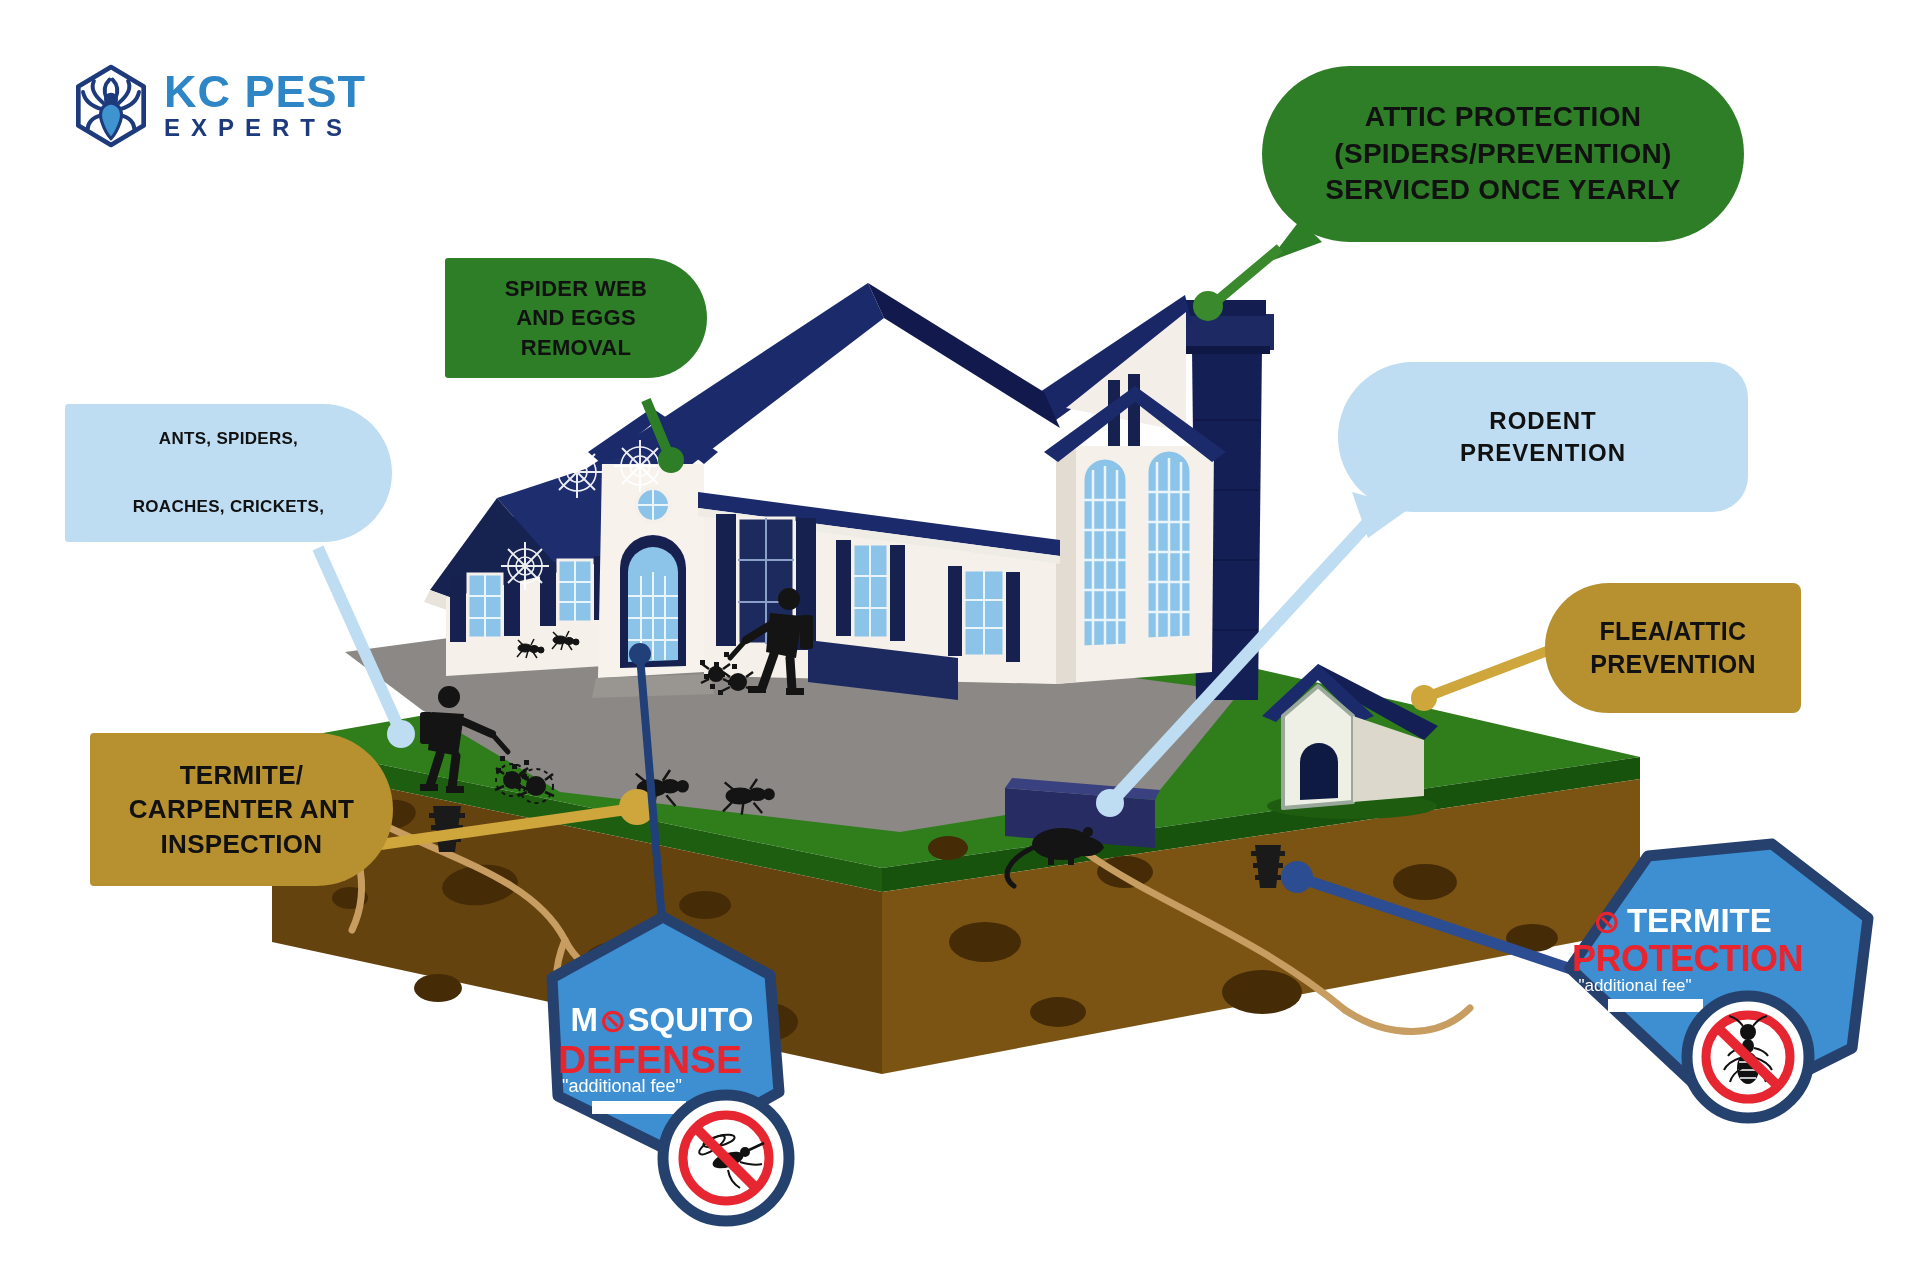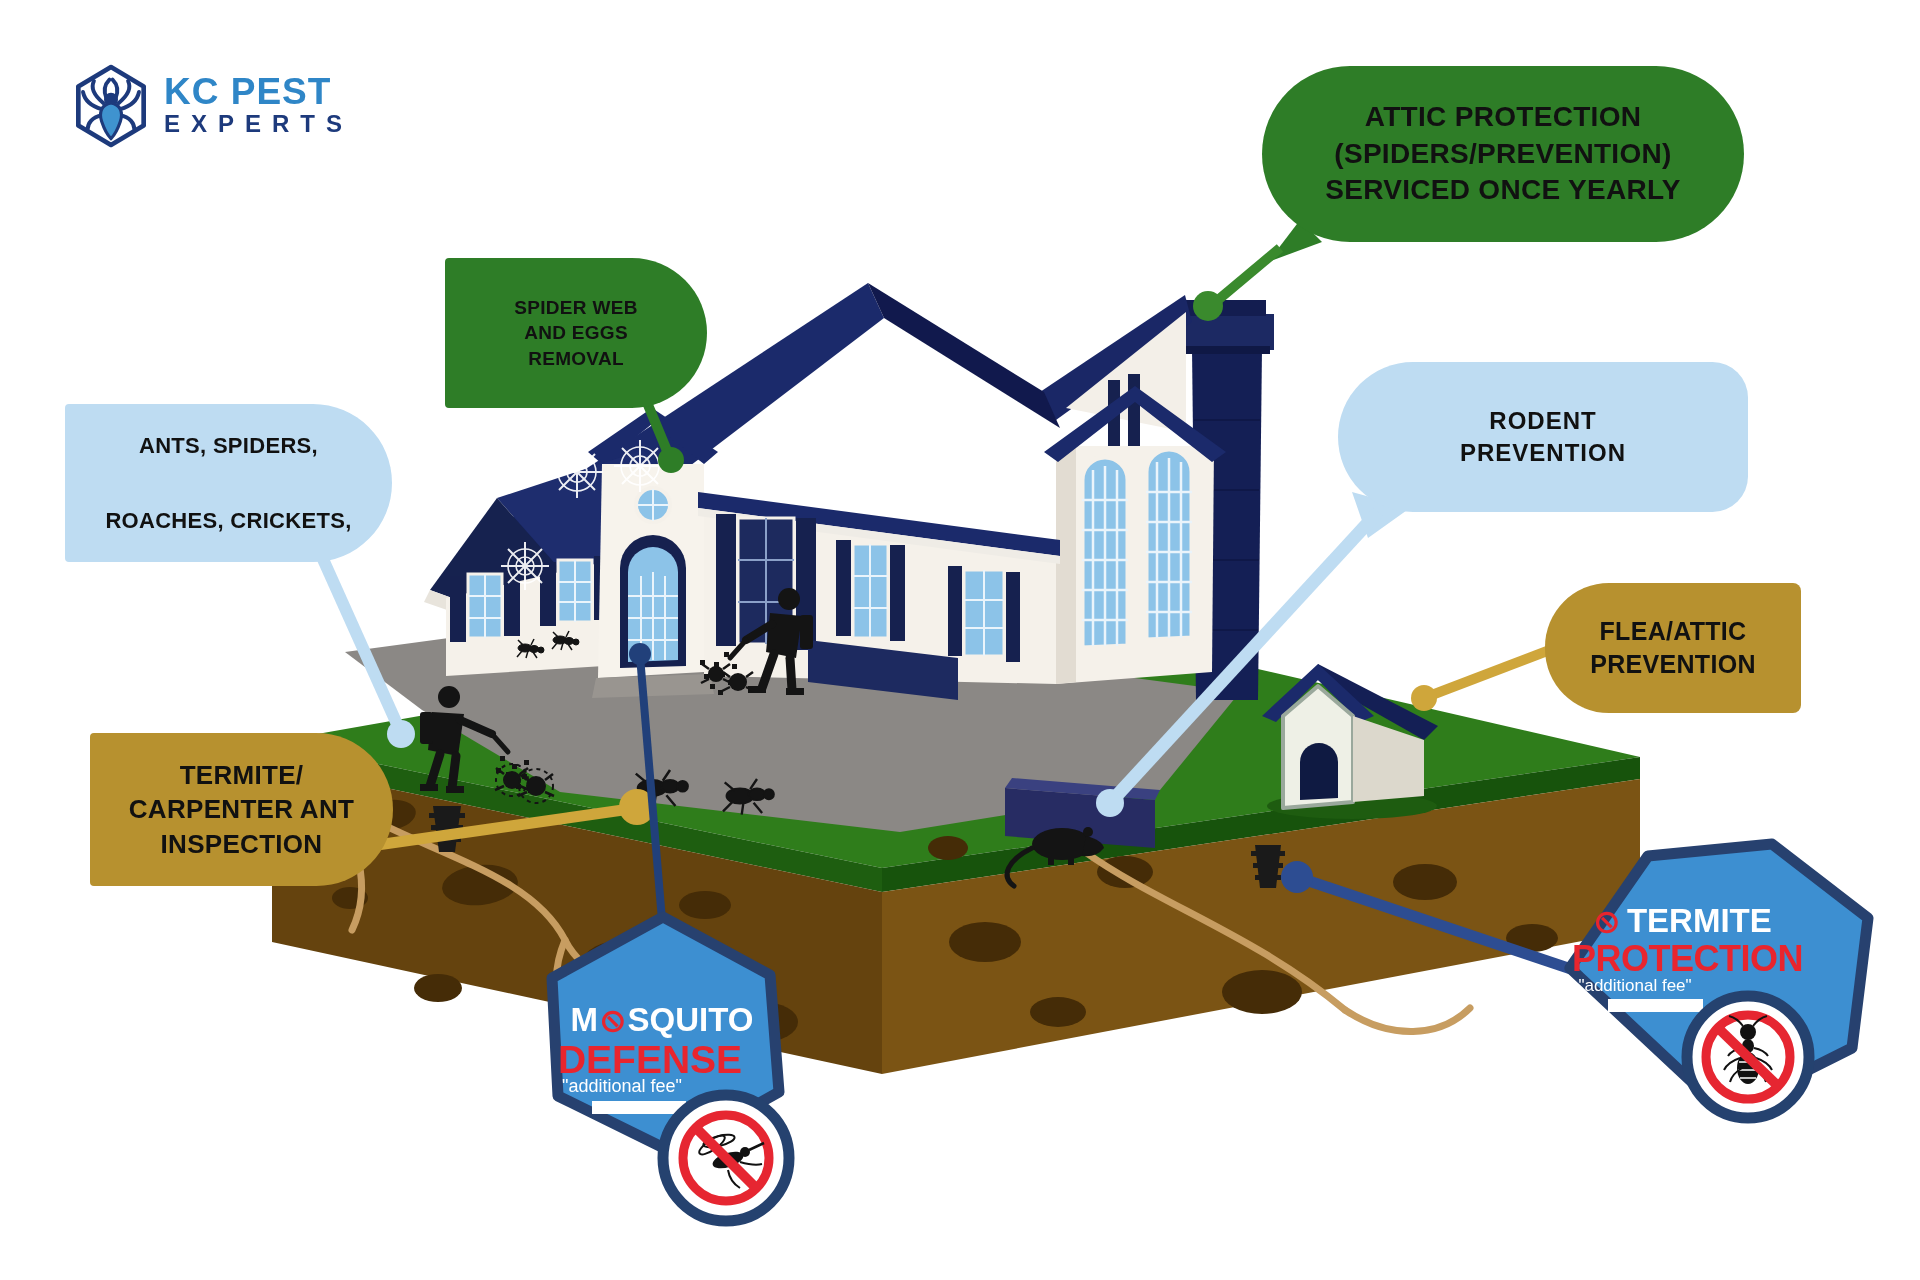--- a/index.html
+++ b/index.html
@@ -3,25 +3,25 @@
 <meta charset="utf-8">
 <style>
   html,body{margin:0;padding:0;background:#ffffff;}
   .canvas{position:relative;width:1920px;height:1280px;background:#fff;overflow:hidden;
           font-family:"Liberation Sans","DejaVu Sans",sans-serif;}
   svg.layer{position:absolute;left:0;top:0;}
   
   .bubble{position:absolute;display:flex;flex-direction:column;justify-content:center;align-items:center;
           text-align:center;font-weight:800;color:#111;letter-spacing:.3px;}
   .bl{line-height:1.32;}
-  .b-spiderweb{left:445px;top:258px;width:262px;height:150px;background:#2e7d27;
-               border-radius:4px 76px 76px 4px;font-size:19px;}
+  .b-spiderweb{left:445px;top:258px;width:262px;height:120px;background:#2e7d27;
+               border-radius:4px 76px 76px 4px;font-size:22px;}
   .b-attic{left:1262px;top:66px;width:482px;height:176px;background:#2e7d27;border-radius:88px;font-size:28px;}
-  .b-ants{left:65px;top:404px;width:327px;height:158px;background:#bedcf2;
-          border-radius:4px 80px 80px 4px;font-size:22px;gap:45px;}
+  .b-ants{left:65px;top:404px;width:327px;height:138px;background:#bedcf2;
+          border-radius:4px 80px 80px 4px;font-size:17px;gap:45px;}
   .b-terminsp{left:90px;top:733px;width:303px;height:153px;background:#b7912f;
               border-radius:4px 78px 78px 4px;font-size:26px;text-align:right;}
   .b-rodent{left:1338px;top:362px;width:410px;height:150px;background:#bedcf2;
             border-radius:76px 36px 36px 76px;font-size:24px;letter-spacing:1px;}
   .b-flea{left:1545px;top:583px;width:256px;height:130px;background:#b7912f;
           border-radius:64px 8px 8px 64px;font-size:25px;}
   
   .badge-text{position:absolute;text-align:center;font-weight:800;}
   .mosq-title{left:552px;top:1000px;width:220px;height:40px;display:flex;justify-content:center;align-items:center;
               font-size:33px;color:#fff;}
@@ -29,21 +29,21 @@
   .mosq-note{left:522px;top:1076px;width:200px;font-size:18px;color:#fff;font-weight:500;}
   .term-title{left:1576px;top:902px;width:212px;height:38px;display:flex;justify-content:center;align-items:center;
               font-size:33px;color:#fff;}
   .term-sub{left:1572px;top:938px;width:212px;font-size:36px;color:#e8252e;letter-spacing:-0.5px;}
   .term-note{left:1535px;top:976px;width:200px;font-size:17px;color:#fff;font-weight:500;}
   .nosym{color:#e8252e;font-weight:700;display:inline-block;transform:scaleX(-1);margin:0 1px;}
   .nosym-lead{margin-right:6px;}
   
   .logo{position:absolute;left:72px;top:64px;display:flex;align-items:center;gap:14px;}
   .logo-text{display:flex;flex-direction:column;}
-  .brand1{font-size:37px;font-weight:800;color:#2f86c7;letter-spacing:1px;line-height:1.0;}
+  .brand1{font-size:45px;font-weight:800;color:#2f86c7;letter-spacing:1px;line-height:1.0;}
   .brand2{font-size:24px;font-weight:700;color:#1d3a7c;letter-spacing:11px;line-height:1.2;}
 </style>
 </head>
 <body>
 
 <div class="canvas">
 
   <svg class="layer" width="1920" height="1280" viewBox="0 0 1920 1280">
 
     <g>

